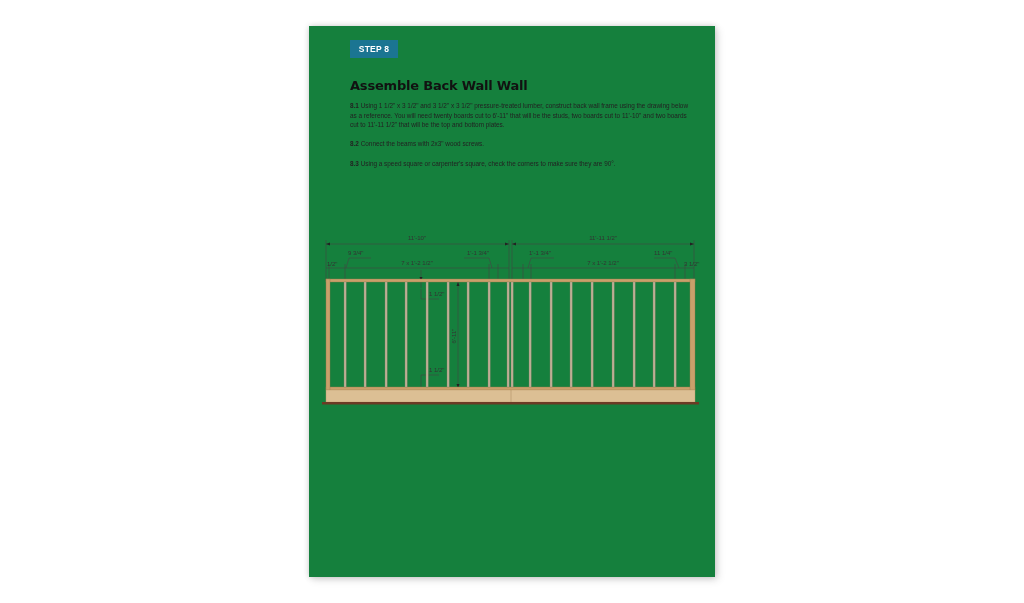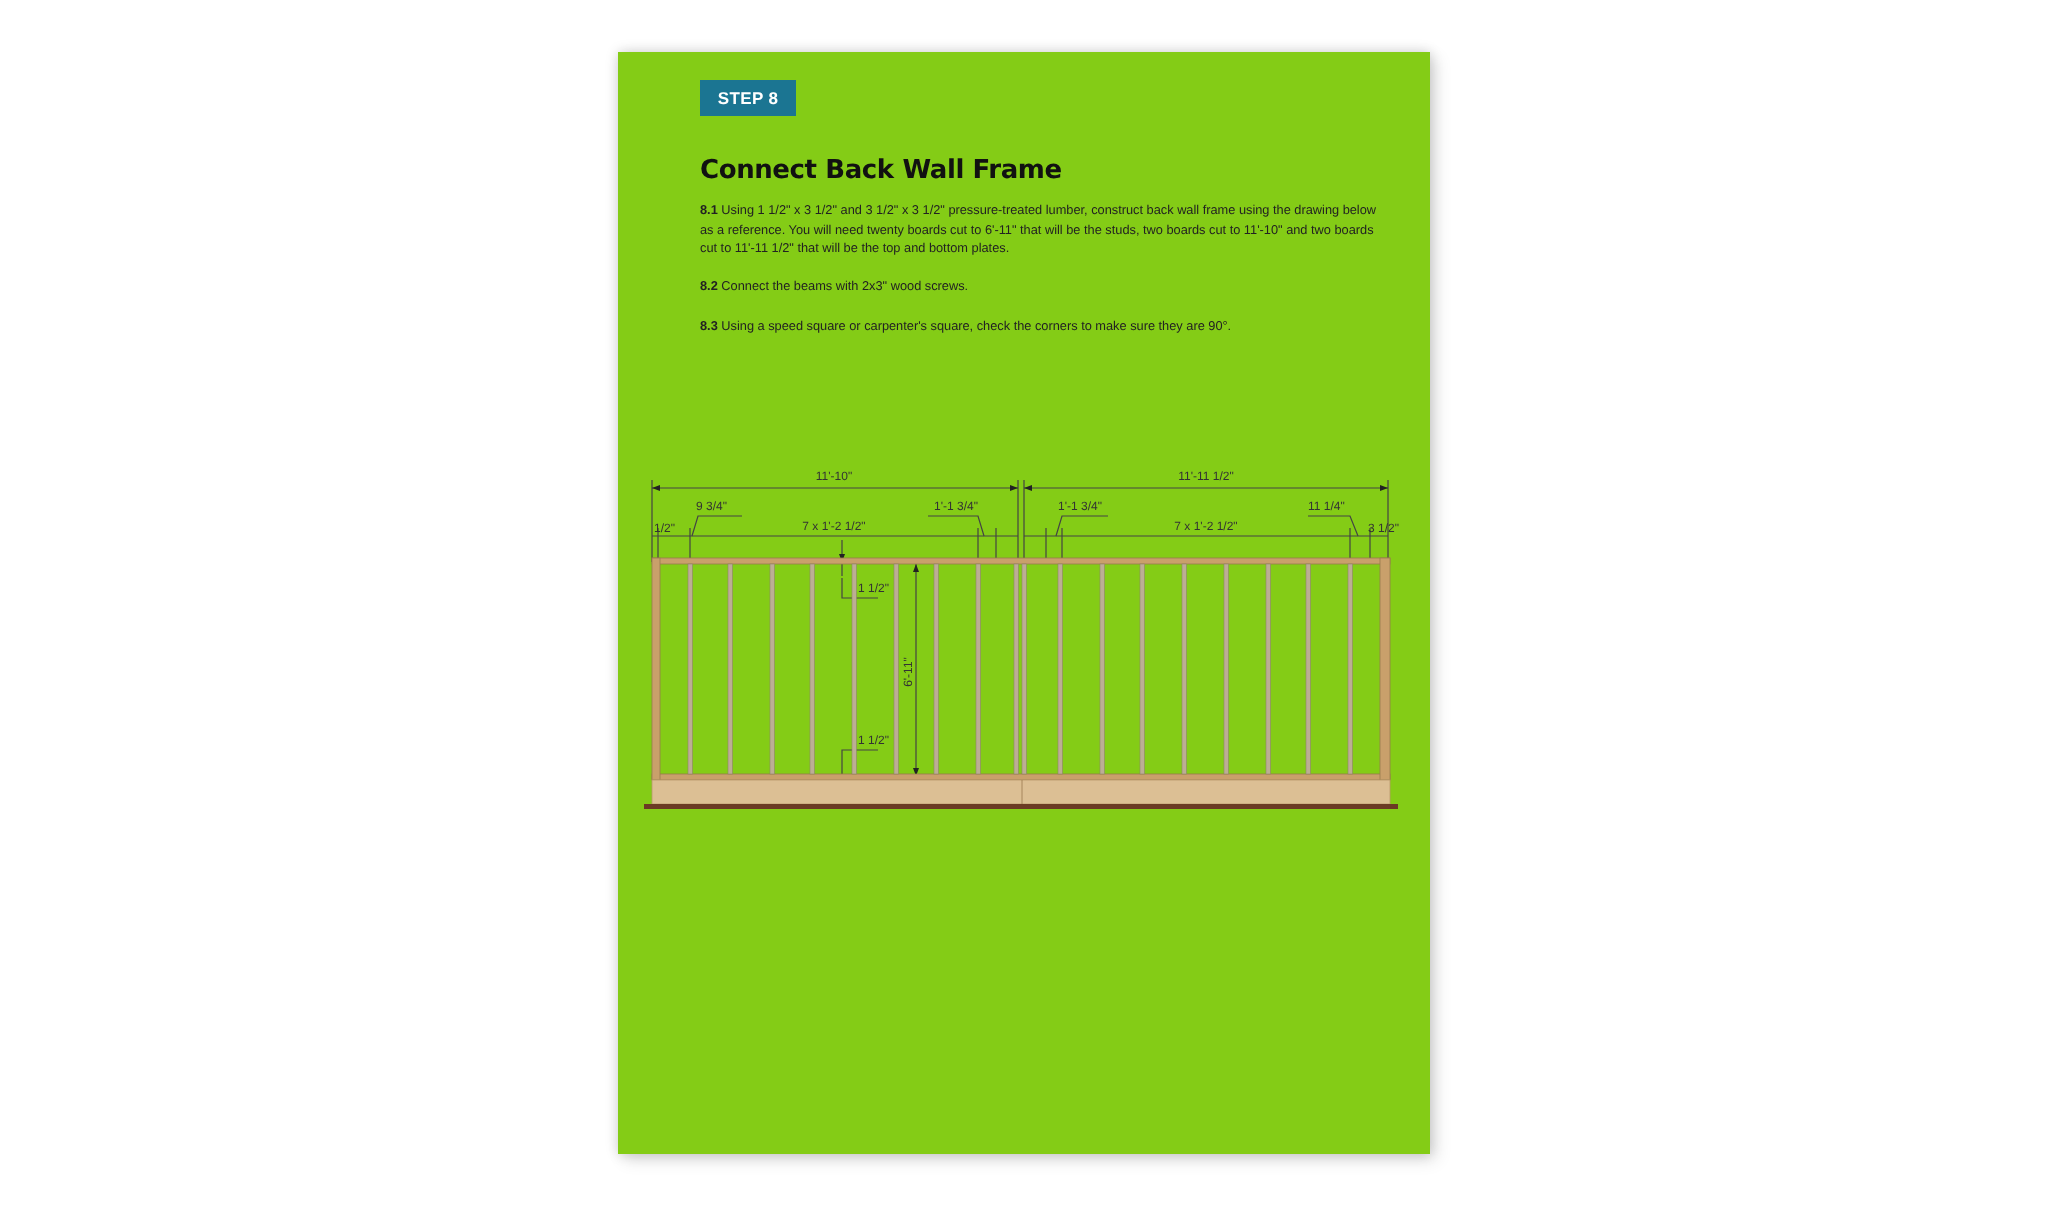--- a/index.html
+++ b/index.html
@@ -2,21 +2,21 @@
 <html><head>
 <meta charset="utf-8">
 <style>
   html, body { margin: 0; padding: 0; }
   body {
     width: 1024px; height: 603px; background: #ffffff; position: relative; overflow: hidden;
     font-family: "Liberation Sans", sans-serif;
   }
   .page {
     position: absolute; left: 309px; top: 26px; width: 406px; height: 551px;
-    background: #84cc16;
+    background: #15803d;
     box-shadow: 0 0 6px rgba(0,0,0,0.18), 3px 3px 8px rgba(0,0,0,0.12);
   }
   .step-badge {
     position: absolute; left: 41px; top: 14px; width: 48px; height: 18px;
     background: #1b7592; color: #ffffff; font-size: 8.5px; font-weight: bold;
     display: flex; align-items: center; justify-content: center; letter-spacing: 0.2px;
   }
   .title {
     position: absolute; left: 41px; top: 52px; font-size: 13px; font-weight: bold; color: #111111;
     font-family: "DejaVu Sans", sans-serif; letter-spacing: -0.2px;
@@ -29,21 +29,21 @@
   .p2 { top: 113px; }
   .p3 { top: 133px; }
   .diagram { position: absolute; left: 0; top: 0; }
   .dim-text { font-family: "Liberation Sans", sans-serif; font-size: 6px; fill: #333333; }
 </style>
 </head>
 <body>
 
 <div class="page">
   <div class="step-badge">STEP 8</div>
-  <div class="title">Connect Back Wall Frame</div>
+  <div class="title">Assemble Back Wall Wall</div>
 
   <div class="para p1"><b>8.1</b><span> Using 1 1/2" x 3 1/2" and 3 1/2" x 3 1/2" pressure-treated lumber, construct back wall frame using the drawing below as a reference. You will need twenty boards cut to 6'-11" that will be the studs, two boards cut to 11'-10" and two boards cut to 11'-11 1/2" that will be the top and bottom plates.</span></div>
   <div class="para p2"><b>8.2</b><span> Connect the beams with 2x3" wood screws.</span></div>
   <div class="para p3"><b>8.3</b><span> Using a speed square or carpenter's square, check the corners to make sure they are 90°.</span></div>
 
   <svg class="diagram" width="406" height="551" viewBox="0 0 406 551">
     <g stroke="#444" stroke-width="0.6" fill="none">
 
       <line x1="17" y1="218" x2="200" y2="218"></line>
       <line x1="17" y1="214" x2="17" y2="255"></line>

